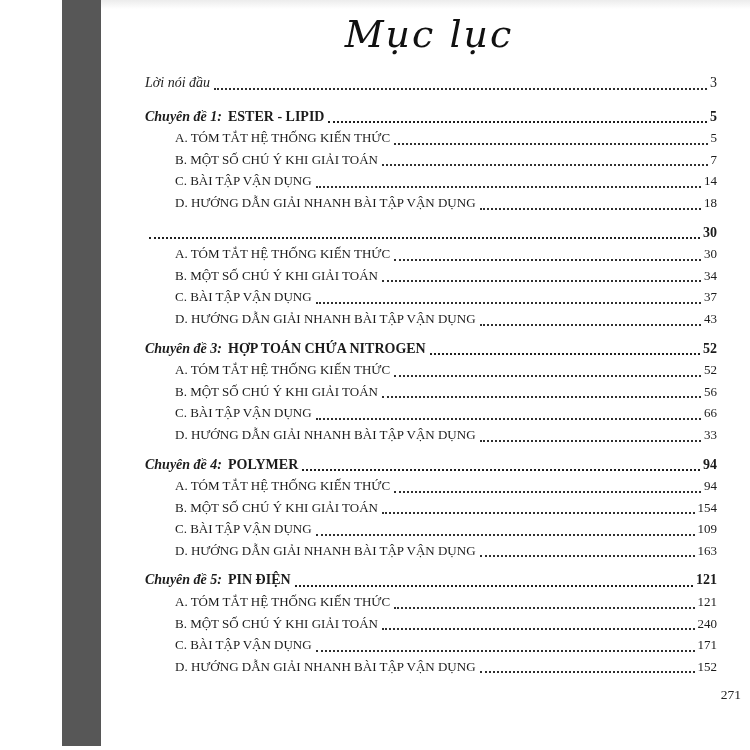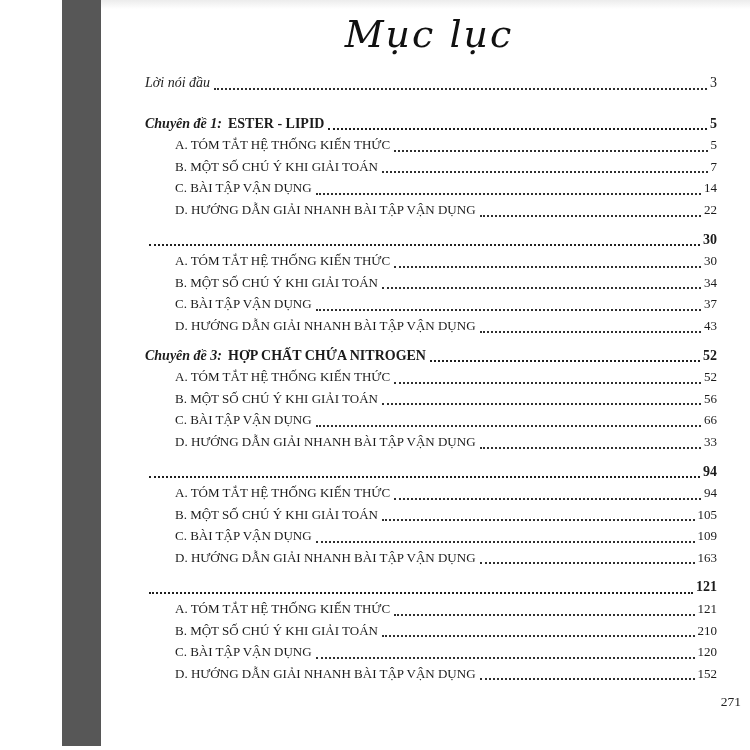--- a/index.html
+++ b/index.html
@@ -38,21 +38,21 @@
     white-space:nowrap;
   }
   .row .lbl { flex:0 0 auto; }
   .row .dots {
     flex:1 1 auto;
     border-bottom:2px dotted #2f2f2f;
     margin:0 3px 4px 4px;
     min-width:10px;
   }
   .row .pg { flex:0 0 auto; }
-  .preface-row { font-size:14px; font-style:italic; margin-bottom:19px; }
+  .preface-row { font-size:14px; font-style:italic; margin-bottom:12px; }
   .preface-row .pg { font-style:normal; }
   .section { margin-top:8px;text-align:right; }
   .head-row { font-size:14px; font-weight:bold; }
   .head-row .prefix { font-style:italic; margin-right:6px; }
   .head-row .dots { border-bottom-color:#1f1f1f; }
   .sub-row { padding-left:30px; }
   .footer {
     margin-top:10px;
     padding-right:16px;
     text-align:right;
@@ -95,21 +95,21 @@
         <span class="pg">7</span>
       </div>
       <div class="row sub-row">
         <span class="lbl">C. BÀI TẬP VẬN DỤNG</span>
         <span class="dots"></span>
         <span class="pg">14</span>
       </div>
       <div class="row sub-row">
         <span class="lbl">D. HƯỚNG DẪN GIẢI NHANH BÀI TẬP VẬN DỤNG</span>
         <span class="dots"></span>
-        <span class="pg">22</span>
+        <span class="pg">18</span>
       </div>
     </div>
 
     <div class="section">
       <div class="row head-row">
         <span class="dots"></span>
         <span class="pg">30</span>
       </div>
       <div class="row sub-row">
         <span class="lbl">A. TÓM TẮT HỆ THỐNG KIẾN THỨC</span>
@@ -128,21 +128,21 @@
       </div>
       <div class="row sub-row">
         <span class="lbl">D. HƯỚNG DẪN GIẢI NHANH BÀI TẬP VẬN DỤNG</span>
         <span class="dots"></span>
         <span class="pg">43</span>
       </div>
     </div>
 
     <div class="section">
       <div class="row head-row">
-        <span class="lbl"><span class="prefix">Chuyên đề 3:</span><span>HỢP CHẤT CHỨA NITROGEN</span></span>
+        <span class="lbl"><span class="prefix">Chuyên đề 3:</span><span>HỢP TOÁN CHỨA NITROGEN</span></span>
         <span class="dots"></span>
         <span class="pg">52</span>
       </div>
       <div class="row sub-row">
         <span class="lbl">A. TÓM TẮT HỆ THỐNG KIẾN THỨC</span>
         <span class="dots"></span>
         <span class="pg">52</span>
       </div>
       <div class="row sub-row">
         <span class="lbl">B. MỘT SỐ CHÚ Ý KHI GIẢI TOÁN</span>
@@ -156,64 +156,66 @@
       </div>
       <div class="row sub-row">
         <span class="lbl">D. HƯỚNG DẪN GIẢI NHANH BÀI TẬP VẬN DỤNG</span>
         <span class="dots"></span>
         <span class="pg">33</span>
       </div>
     </div>
 
     <div class="section">
       <div class="row head-row">
+        <span class="lbl"><span class="prefix">Chuyên đề 4:</span><span>POLYMER</span></span>
         <span class="dots"></span>
         <span class="pg">94</span>
       </div>
       <div class="row sub-row">
         <span class="lbl">A. TÓM TẮT HỆ THỐNG KIẾN THỨC</span>
         <span class="dots"></span>
         <span class="pg">94</span>
       </div>
       <div class="row sub-row">
         <span class="lbl">B. MỘT SỐ CHÚ Ý KHI GIẢI TOÁN</span>
         <span class="dots"></span>
-        <span class="pg">105</span>
+        <span class="pg">154</span>
       </div>
       <div class="row sub-row">
         <span class="lbl">C. BÀI TẬP VẬN DỤNG</span>
         <span class="dots"></span>
         <span class="pg">109</span>
       </div>
       <div class="row sub-row">
         <span class="lbl">D. HƯỚNG DẪN GIẢI NHANH BÀI TẬP VẬN DỤNG</span>
         <span class="dots"></span>
         <span class="pg">163</span>
       </div>
     </div>
 
     <div class="section">
       <div class="row head-row">
+        <span class="lbl"><span class="prefix">Chuyên đề 5:</span><span>PIN ĐIỆN</span></span>
         <span class="dots"></span>
         <span class="pg">121</span>
       </div>
       <div class="row sub-row">
         <span class="lbl">A. TÓM TẮT HỆ THỐNG KIẾN THỨC</span>
         <span class="dots"></span>
         <span class="pg">121</span>
       </div>
       <div class="row sub-row">
         <span class="lbl">B. MỘT SỐ CHÚ Ý KHI GIẢI TOÁN</span>
         <span class="dots"></span>
-        <span class="pg">210</span>
-      </div>
-      <div class="row sub-row">
-        <span class="lbl">C. BÀI TẬP VẬN DỤNG</span>
-        <span class="dots"></span>
-        <span class="pg">120</span>
+        <span class="pg">240</span>
+      </div>
+      <div class="row sub-row">
+        <span class="lbl">C. BÀI TẬP VẬN DỤNG</span>
+        <span class="dots"></span>
+        <span class="pg">171</span>
       </div>
       <div class="row sub-row">
         <span class="lbl">D. HƯỚNG DẪN GIẢI NHANH BÀI TẬP VẬN DỤNG</span>
         <span class="dots"></span>
         <span class="pg">152</span>
       </div>
     </div>
 
   </div>
 

